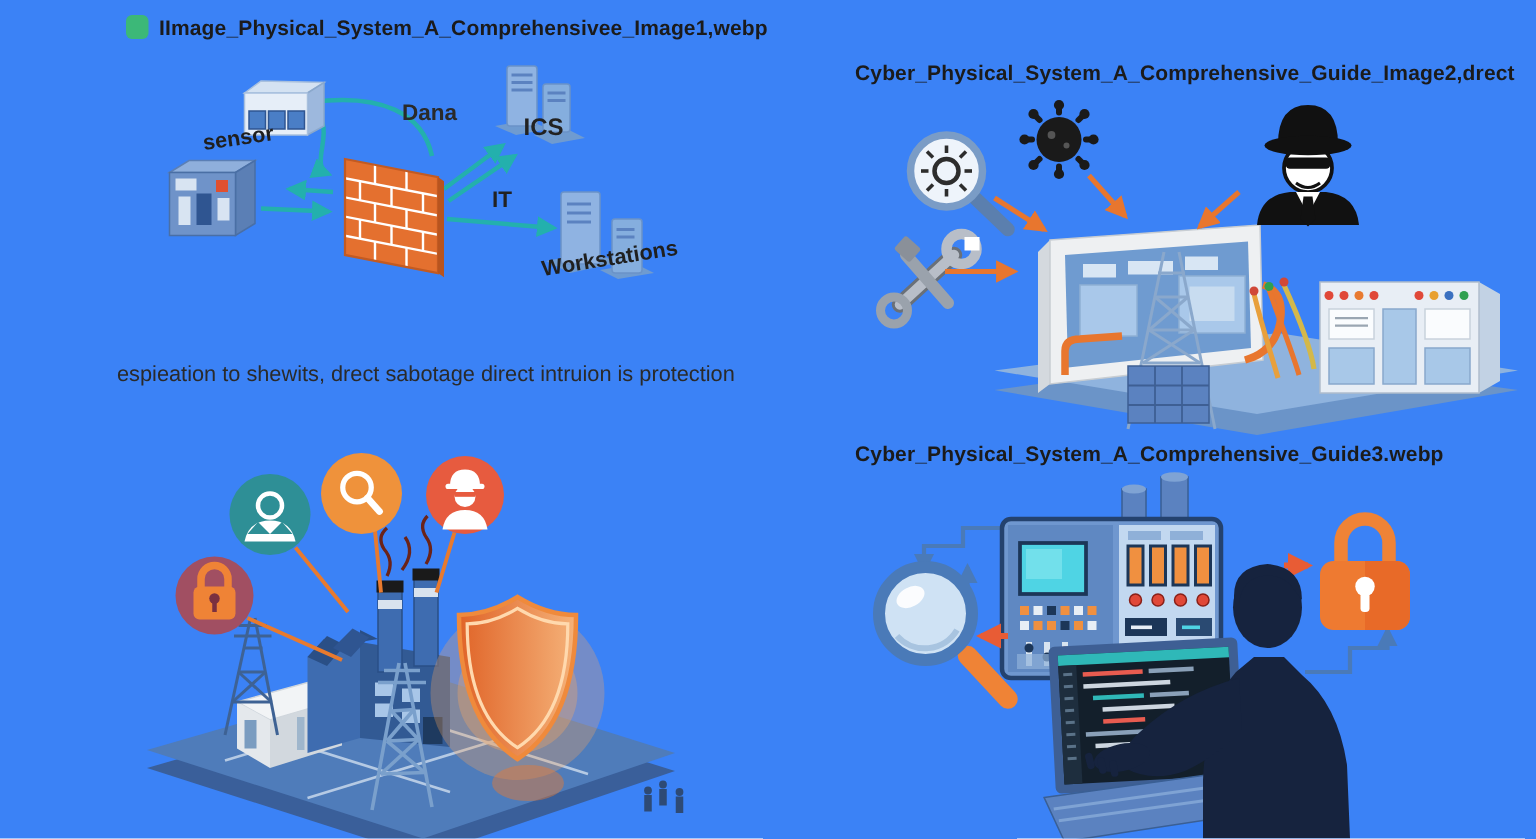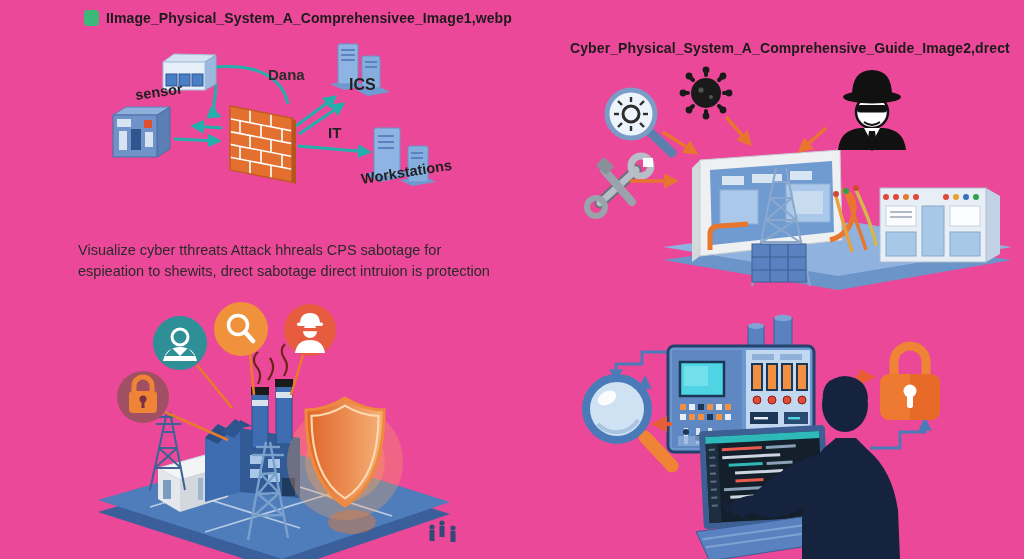--- a/index.html
+++ b/index.html
@@ -1,16 +1,16 @@
 <!DOCTYPE html>
 <html><head>
 <meta charset="utf-8">
 <style>
   html,body{margin:0;padding:0;background:#fff;}
-  #stage{position:relative;width:1024px;height:559px;background:#ec4899;overflow:hidden;
+  #stage{position:relative;width:1024px;height:559px;background:#3b82f6;overflow:hidden;
          font-family:"Liberation Sans",sans-serif;color:#1c1c1c;}
   .q-title{position:absolute;font-size:14px;font-weight:600;color:#1b1b1b;letter-spacing:.1px;white-space:nowrap;}
   .file-row{position:absolute;display:flex;align-items:center;gap:7px;}
   .file-icon{width:15px;height:16px;border-radius:4px;background:#3cb878;display:inline-block;}
   .caption{position:absolute;font-size:14.5px;line-height:21px;color:#2a2a2a;font-weight:400;}
   .caption span{display:block;white-space:nowrap;}
   svg{position:absolute;overflow:visible;}
   text{font-family:"Liberation Sans",sans-serif;}
 </style>
 </head>
@@ -261,21 +261,20 @@
     <g stroke="#e8762e" stroke-width="3.4" fill="none">
       <path d="M663,132 L696,153" marker-end="url(#ao2)"></path>
       <path d="M726,117 L750,144" marker-end="url(#ao2)"></path>
       <path d="M826,128 L800,151" marker-end="url(#ao2)"></path>
       <path d="M630,181 L676,181" marker-end="url(#ao2)"></path>
     </g>
   </svg>
 
 
   <div class="caption" style="left:78px;top:240px;">
-    <span>Visualize cyber tthreats Attack hhreals CPS sabotage for</span>
     <span>espieation to shewits, drect sabotage direct intruion is protection</span>
   </div>
 
   <svg style="left:55px;top:288px;width:415px;height:271px" viewBox="55 288 415 271">
     <defs>
       <linearGradient id="shg" x1="0" y1="0" x2="1" y2="0">
         <stop offset="0" stop-color="#e06428"></stop>
           <stop offset="1" stop-color="#f5b279"></stop>
       </linearGradient>
     </defs>
@@ -400,20 +399,21 @@
     <g>
       <circle cx="310" cy="330" r="26" fill="#e75b3f"></circle>
       <path d="M300,324 Q300,313 310,313 Q320,313 320,324 Z" fill="#ffffff"></path>
       <rect x="297" y="322.5" width="26" height="3.5" rx="1.7" fill="#ffffff"></rect>
       <circle cx="310" cy="331" r="7" fill="#ffffff"></circle>
       <rect x="303" y="328" width="14" height="3.2" fill="#e75b3f"></rect>
       <path d="M295,353 Q297,340 310,340 Q323,340 325,353 Z" fill="#ffffff"></path>
     </g>
   </svg>
 
+  <div class="q-title" style="left:570px;top:294px;">Cyber_Physical_System_A_Comprehensive_Guide3.webp</div>
 
   <svg style="left:558px;top:318px;width:466px;height:241px" viewBox="558 318 466 241">
     <defs>
       <marker id="ab4" viewBox="0 0 10 10" refX="8" refY="5" markerWidth="4.8" markerHeight="4.8" orient="auto-start-reverse">
         <path d="M0,0 L10,5 L0,10 z" fill="#4a7ab8"></path>
       </marker>
       <marker id="ao4" viewBox="0 0 10 10" refX="8" refY="5" markerWidth="4.2" markerHeight="4.2" orient="auto-start-reverse">
         <path d="M0,0 L10,5 L0,10 z" fill="#e85c35"></path>
       </marker>
     </defs>

